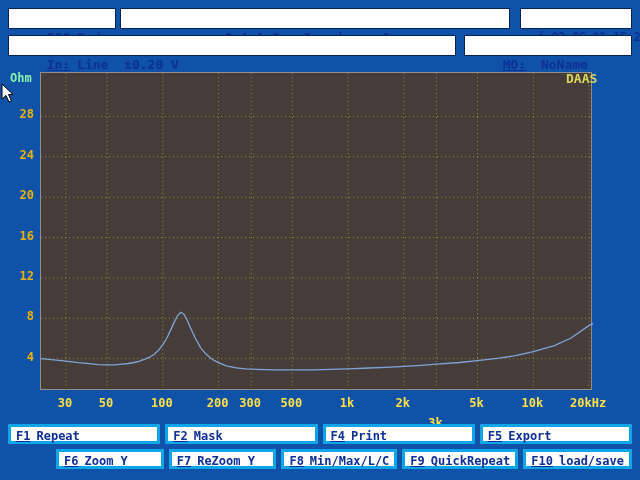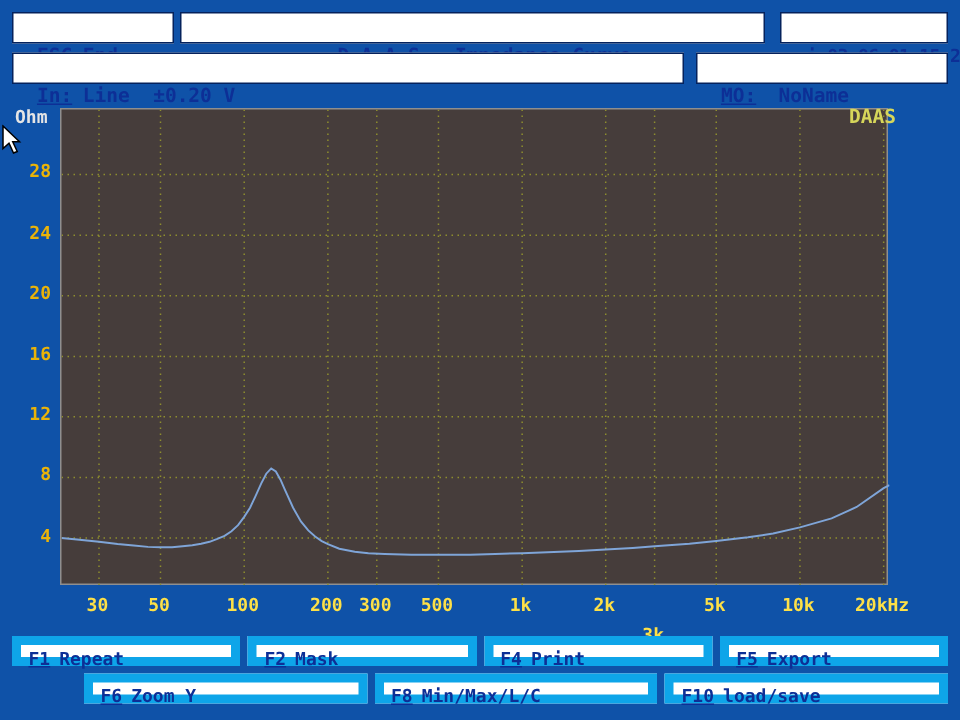--- a/index.html
+++ b/index.html
@@ -13,32 +13,32 @@
   .box {
     position:absolute;
     background:#ffffff;
     color:#0d2f96;
     border:1px solid #05225c;
     font-weight:bold;
     font-size:13px;
     line-height:19px;
     height:21px;
     white-space:pre;
-    padding:0 0;
+    padding:0 22px;
   }
   .hot { text-decoration:underline; margin-right:7px; }
   #esc-box   { left:8px;   top:8px;  width:108px; cursor:pointer; }
   #title-box { left:120px; top:8px;  width:390px; text-align:center; }
   #info-box  { left:520px; top:8px;  width:112px; font-size:12px; padding:0 3px; letter-spacing:-0.4px; }
   #input-box { left:8px;   top:35px; width:448px; cursor:pointer; }
   #mo-box    { left:464px; top:35px; width:168px; cursor:pointer; }
 
   #ohm-label {
     position:absolute; left:10px; top:71px;
-    color:#e5e5e5; font-size:12px; font-weight:bold;
+    color:#86efac; font-size:12px; font-weight:bold;
   }
   #plot {
     position:absolute; left:40px; top:72px; width:552px; height:318px;
     background:#463d3b; border:1px solid #8f8f8f;
   }
   #plot-svg { position:absolute; left:0; top:0; }
   .gridline { stroke:#8e8e2e; stroke-width:1; stroke-dasharray:1 3; }
   #watermark {
     position:absolute; left:566px; top:75px;
     color:#d6d65a; font-size:13px; line-height:7px; font-weight:bold;
@@ -57,21 +57,21 @@
   }
   .fkey-row {
     position:absolute; left:8px; width:624px;
     display:flex; gap:5px;
   }
   #fkey-row1 { top:424px; }
   #fkey-row2 { top:449px;padding-left:48px; }
   .fkey {
     flex:1; height:20px;
     background:#ffffff; color:#0d2f96;
-    border:6px solid #0ea5e9;
+    border:3px solid #0ea5e9;
     font-weight:bold; font-size:12px; line-height:18px;
     padding:0 5px; white-space:pre; cursor:pointer;
   }
   .fkey .hot { margin-right:6px; }
   #mouse-cursor { position:absolute; left:1px; top:83px; }
 </style>
 </head>
 <body>
 
 <div id="esc-box" class="box">
@@ -146,15 +146,17 @@
 </svg>
 
 <div id="fkey-row1" class="fkey-row">
   <div class="fkey"><span class="hot">F1</span><span>Repeat</span></div>
   <div class="fkey"><span class="hot">F2</span><span>Mask</span></div>
   <div class="fkey"><span class="hot">F4</span><span>Print</span></div>
   <div class="fkey"><span class="hot">F5</span><span>Export</span></div>
 </div>
 <div id="fkey-row2" class="fkey-row">
   <div class="fkey"><span class="hot">F6</span><span>Zoom Y</span></div>
+  <div class="fkey"><span class="hot">F7</span><span>ReZoom Y</span></div>
   <div class="fkey"><span class="hot">F8</span><span>Min/Max/L/C</span></div>
+  <div class="fkey"><span class="hot">F9</span><span>QuickRepeat</span></div>
   <div class="fkey"><span class="hot">F10</span><span>load/save</span></div>
 </div>
 
 </body></html>

